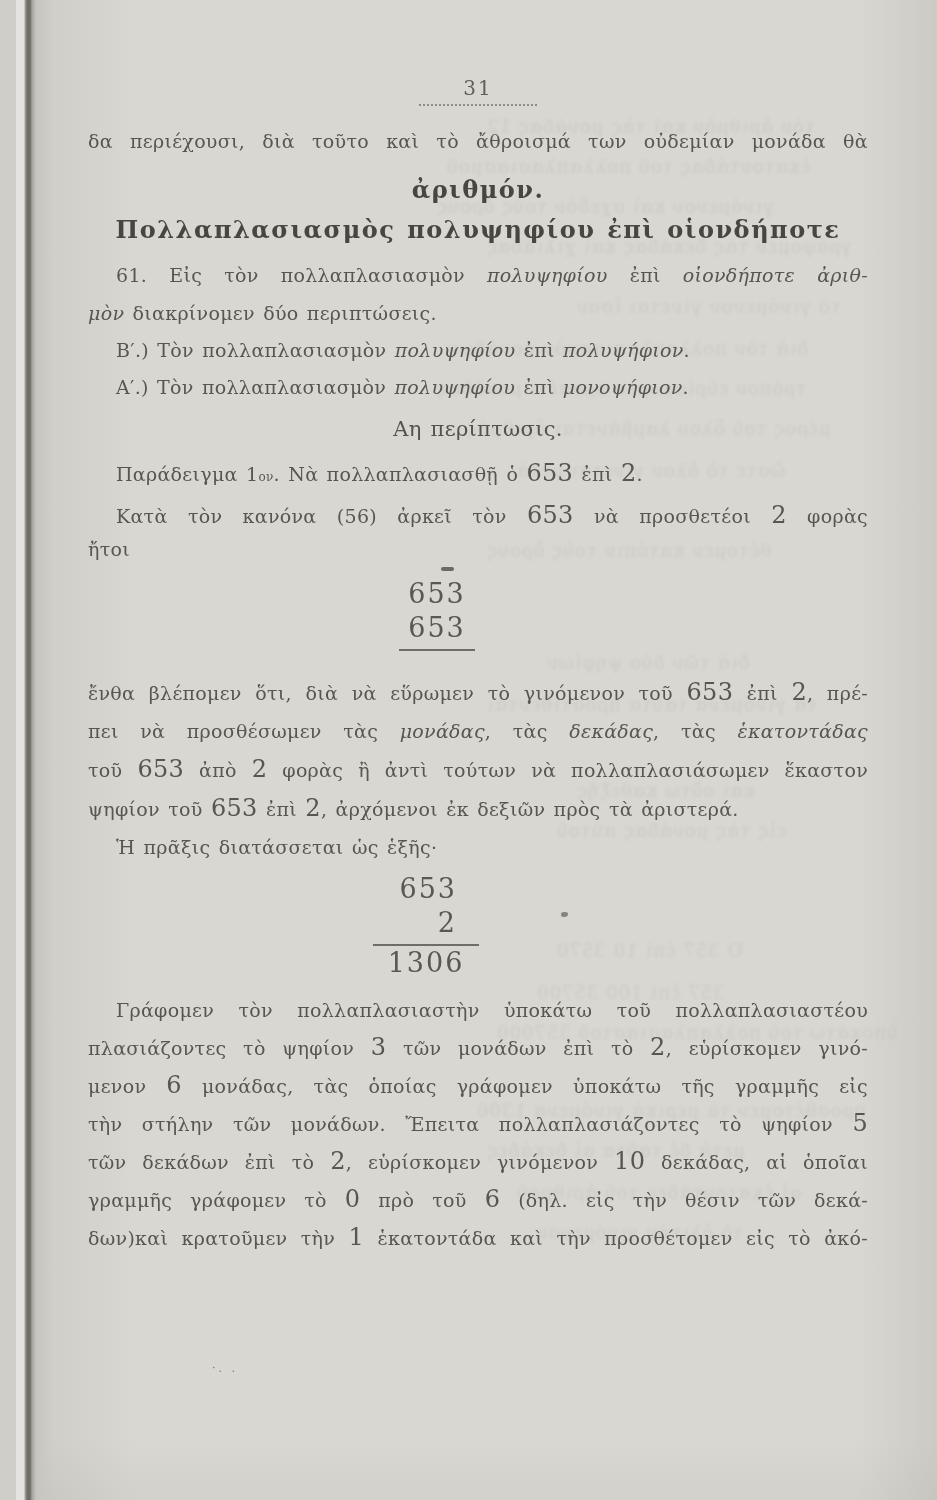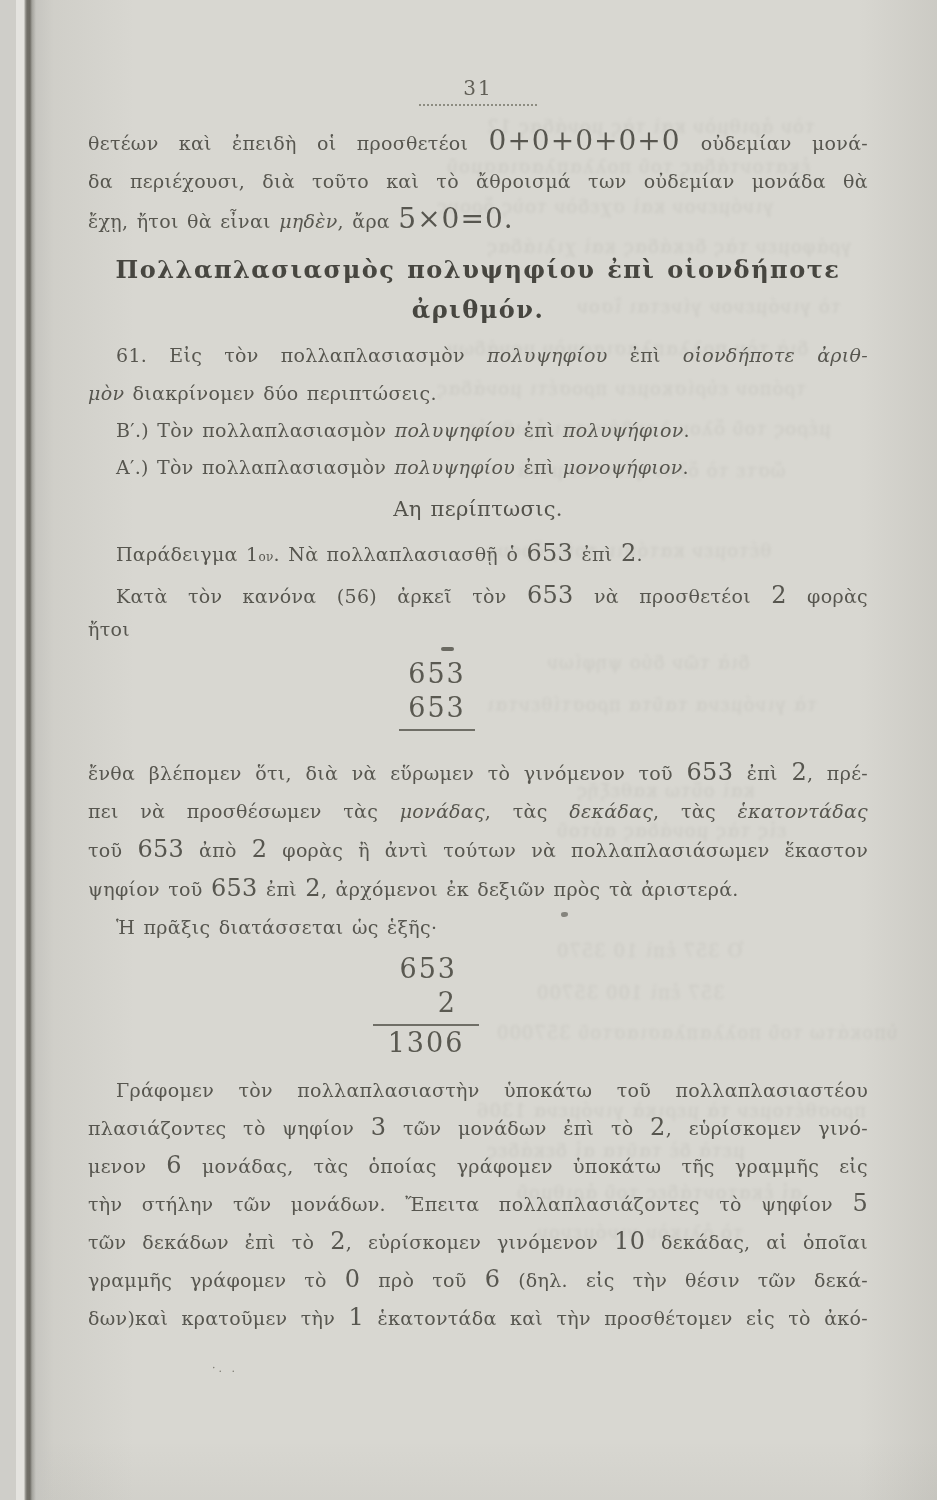--- a/index.html
+++ b/index.html
@@ -113,28 +113,26 @@
   </div>
 
   <div class="content">
 
     <header>
       <div class="pagenum">31</div>
       <div class="pagenum-rule"></div>
     </header>
 
     <section class="intro">
-      <p class="line just"><span>θετέων καὶ ἐπειδὴ οἱ προσθετέοι </span><span class="seg-f">0+0+0+0+0</span><span> οὐδεμίαν μονά-</span></p>
       <p class="line just"><span>δα περιέχουσι, διὰ τοῦτο καὶ τὸ ἄθροισμά των οὐδεμίαν μονάδα θὰ</span></p>
-      <p class="line"><span>ἔχῃ, ἤτοι θὰ εἶναι </span><span class="seg-i">μηδὲν</span><span>, ἄρα </span><span class="seg-f">5×0=0.</span></p>
     </section>
 
     <h1 class="heading">
+      <div>ἀριθμόν.</div>
       <div>Πολλαπλασιασμὸς πολυψηφίου ἐπὶ οἱονδήποτε</div>
-      <div>ἀριθμόν.</div>
     </h1>
 
     <section class="sec61">
       <p class="line just indent"><span>61. Εἰς τὸν πολλαπλασιασμὸν </span><span class="seg-i">πολυψηφίου</span><span> ἐπὶ </span><span class="seg-i">οἱονδήποτε ἀριθ-</span></p>
       <p class="line"><span class="seg-i">μὸν</span><span> διακρίνομεν δύο περιπτώσεις.</span></p>
     </section>
 
     <section class="cases">
       <p class="line indent"><span>Β′.) Τὸν πολλαπλασιασμὸν </span><span class="seg-i">πολυψηφίου</span><span> ἐπὶ </span><span class="seg-i">πολυψήφιον</span><span>.</span></p>
       <p class="line indent"><span>Α′.) Τὸν πολλαπλασιασμὸν </span><span class="seg-i">πολυψηφίου</span><span> ἐπὶ </span><span class="seg-i">μονοψήφιον</span><span>.</span></p>

